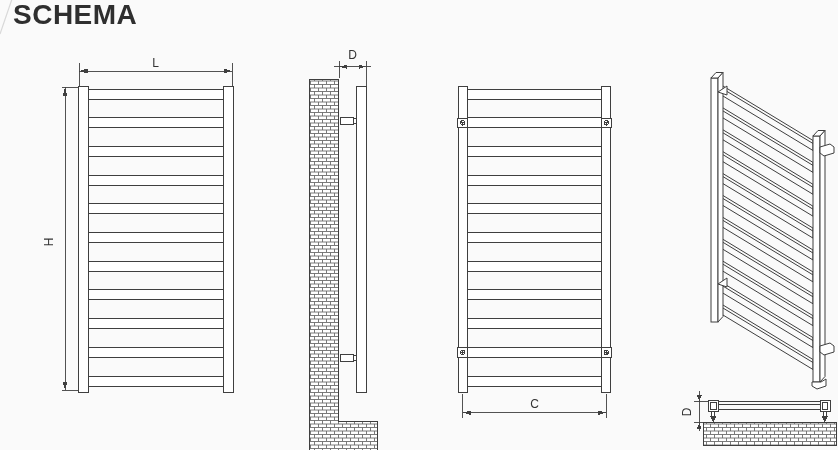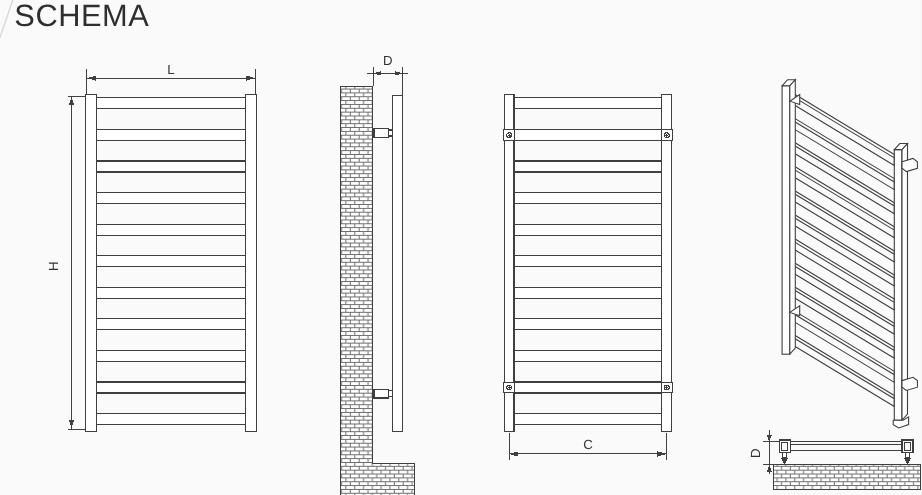--- a/index.html
+++ b/index.html
@@ -1,19 +1,19 @@
 <!DOCTYPE html>
 <html><head>
 <meta charset="utf-8">
 <style>
   html,body{margin:0;padding:0;background:#e9e9e9;}
   .stage{position:relative;width:838px;height:450px;background:#fafafa;overflow:hidden;
          font-family:"Liberation Sans",sans-serif;}
   .title{position:absolute;left:13px;top:-1px;font-size:28px;letter-spacing:.5px;
-         color:#2f2f2f;font-weight:400;}
+         color:#2f2f2f;font-weight:700;}
   svg{position:absolute;left:0;top:0;}
   .ln{fill:none;stroke:#3f3f3f;stroke-width:1;}
   .t{fill:#ffffff;stroke:#3f3f3f;stroke-width:1;}
   .dim{fill:none;stroke:#3f3f3f;stroke-width:0.9;}
   .arr{fill:#3f3f3f;stroke:none;}
   .lbl{font-family:"Liberation Sans",sans-serif;font-size:12px;fill:#333;}
   .crisp{shape-rendering:crispEdges;}
 </style>
 </head>
 <body>

